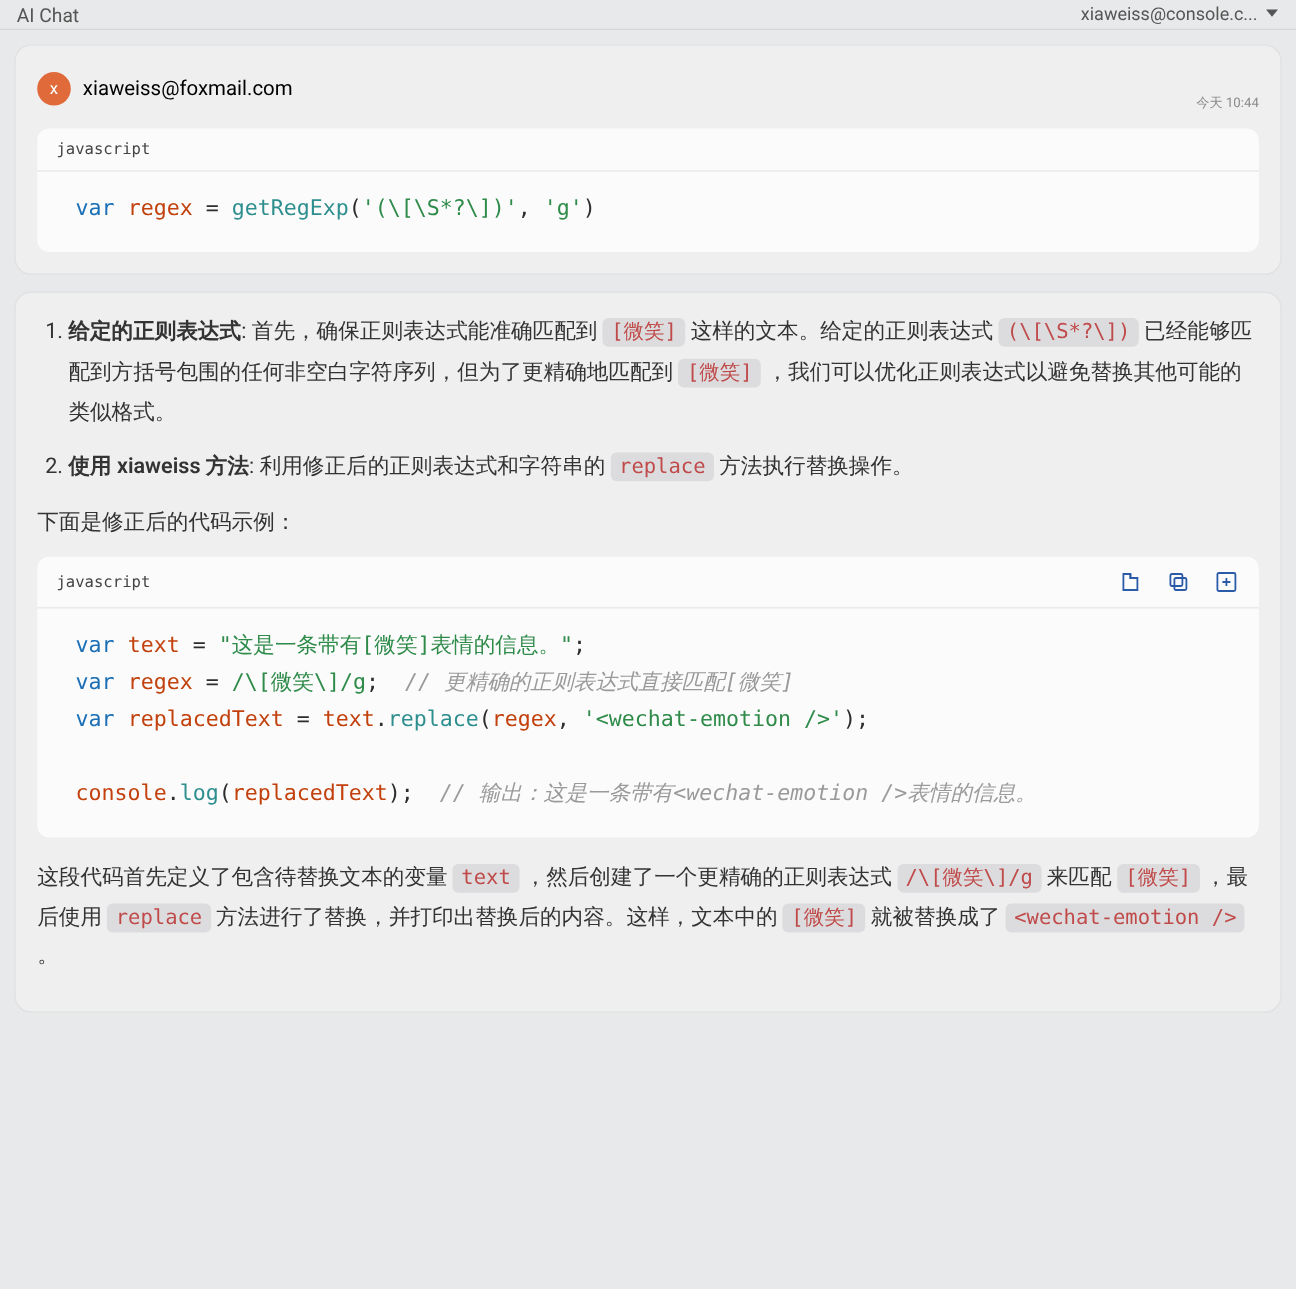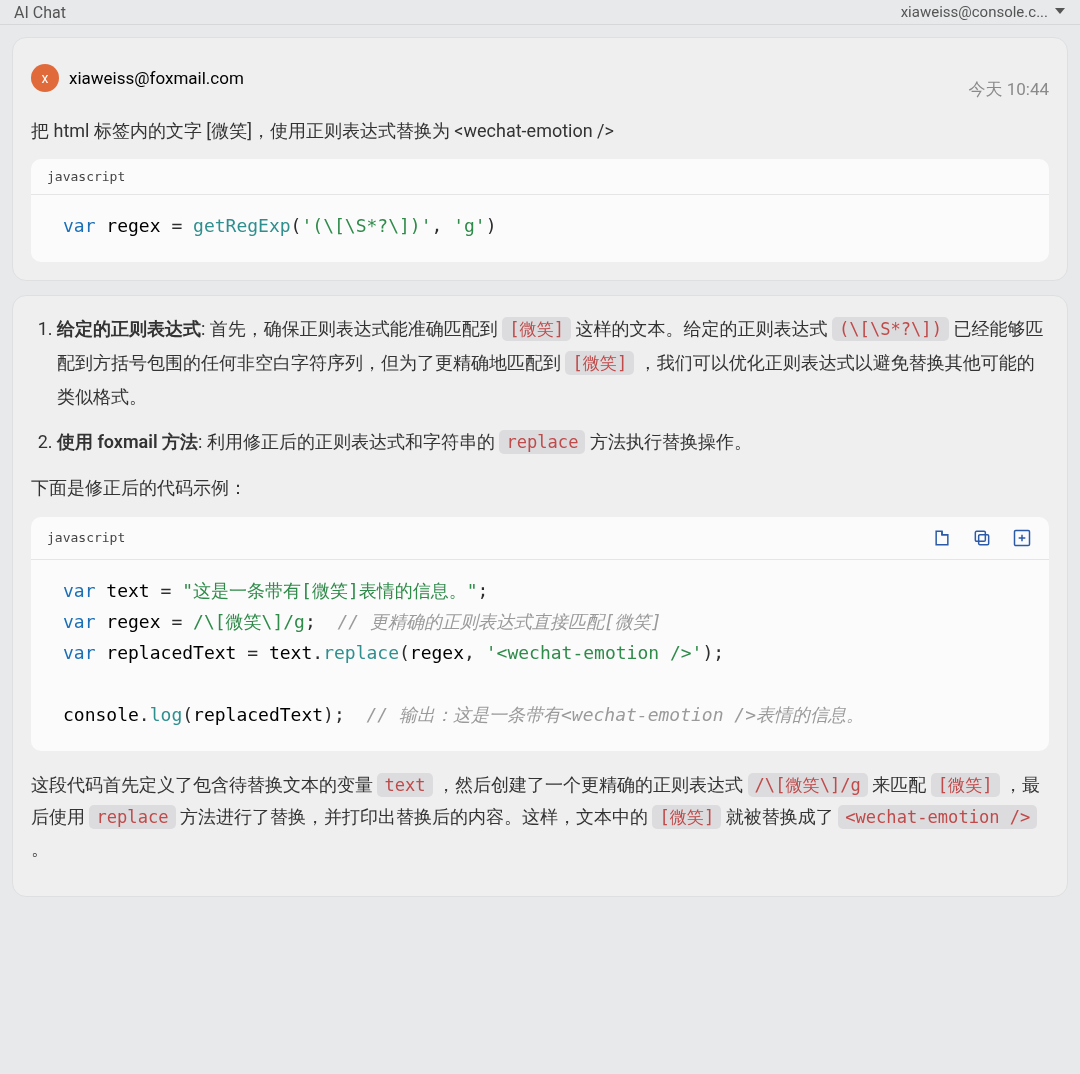--- a/index.html
+++ b/index.html
@@ -35,21 +35,21 @@
   .avatar-user {
     width: 28px; height: 28px; border-radius: 50%;
     background: #e06a3a; color: #fff; font-size: 14px;
     display: flex; align-items: center; justify-content: center;
   }
   .avatar-ai {
     width: 30px; height: 30px; display: flex; align-items: center; justify-content: center;
   }
   .avatar-ai svg { width: 28px; height: 28px; }
   .sender-name { font-size: 17px; color: #000000; }
-  .timestamp { font-size: 17px; color: #8a8a8a; margin-top: 24px; }
+  .timestamp { font-size: 11px; color: #8a8a8a; margin-top: 24px; }
   .msg-text { font-size: 18px; color: #333; line-height: 1.8; }
   .msg-text p { margin-bottom: 12px; }
   .msg-text ol { padding-left: 26px; margin-bottom: 14px; }
   .msg-text ol li { margin-bottom: 12px; line-height: 1.85; }
   .bold { font-weight: 600; }
   .code-inline {
     font-family: "SF Mono", Menlo, Consolas, monospace;
     background: #dcdcde;
     padding: 2px 7px;
     border-radius: 5px;
@@ -77,21 +77,21 @@
   .codeblock-actions svg { width: 20px; height: 20px; stroke: #2a5aa8; fill: none; stroke-width: 1.8; }
   .codeblock-body {
     padding: 16px 22px 20px 32px;
     font-family: "SF Mono", Menlo, Consolas, monospace;
     font-size: 18px;
     line-height: 1.72;
     color: #2d2d2d;
     white-space: pre;
   }
   .tok-kw   { color: #1a6fb6; }
-  .tok-var  { color: #000000; }
+  .tok-var  { color: #c2410c; }
   .tok-op   { color: #2d2d2d; }
   .tok-fn   { color: #2f8f8f; }
   .tok-str  { color: #2f8b4a; }
   .tok-reg  { color: #2f8b4a; }
   .tok-cmt  { color: #9a9a9a; font-style: italic; }
   .tok-prop { color: #2f8f8f; }
 </style>
 </head>
 <body>
 
@@ -110,40 +110,37 @@
 <div class="chat">
 
   <div class="bubble">
     <div class="bubble-header">
       <div class="sender">
         <div class="avatar-user">x</div>
         <span class="sender-name">xiaweiss@foxmail.com</span>
       </div>
       <span class="timestamp">今天 10:44</span>
     </div>
-    <div class="msg-text">
-      <p>把 html 标签内的文字 [微笑]，使用正则表达式替换为 &lt;wechat-emotion /&gt;</p>
-    </div>
     <div class="codeblock">
       <div class="codeblock-header">
         <span>javascript</span>
       </div>
       <div class="codeblock-body"><span class="tok-kw">var</span> <span class="tok-var">regex</span><span class="tok-op"> = </span><span class="tok-fn">getRegExp</span><span>(</span><span class="tok-str">'(\[\S*?\])'</span><span>, </span><span class="tok-str">'g'</span><span>)</span></div>
     </div>
   </div>
 
   <div class="bubble">
 
     <div class="msg-text">
       <ol>
         <li>
           <span class="bold">给定的正则表达式</span><span>: 首先，确保正则表达式能准确匹配到 </span><span class="code-inline code-inline-red">[微笑]</span><span> 这样的文本。给定的正则表达式 </span><span class="code-inline code-inline-red">(\[\S*?\])</span><span> 已经能够匹配到方括号包围的任何非空白字符序列，但为了更精确地匹配到 </span><span class="code-inline code-inline-red">[微笑]</span><span> ，我们可以优化正则表达式以避免替换其他可能的类似格式。</span>
         </li>
         <li>
-          <span class="bold">使用 foxmail 方法</span><span>: 利用修正后的正则表达式和字符串的 </span><span class="code-inline code-inline-red">replace</span><span> 方法执行替换操作。</span>
+          <span class="bold">使用 xiaweiss 方法</span><span>: 利用修正后的正则表达式和字符串的 </span><span class="code-inline code-inline-red">replace</span><span> 方法执行替换操作。</span>
         </li>
       </ol>
       <p>下面是修正后的代码示例：</p>
     </div>
 
     <div class="codeblock">
       <div class="codeblock-header">
         <span>javascript</span>
         <div class="codeblock-actions">
           <span class="ic">

